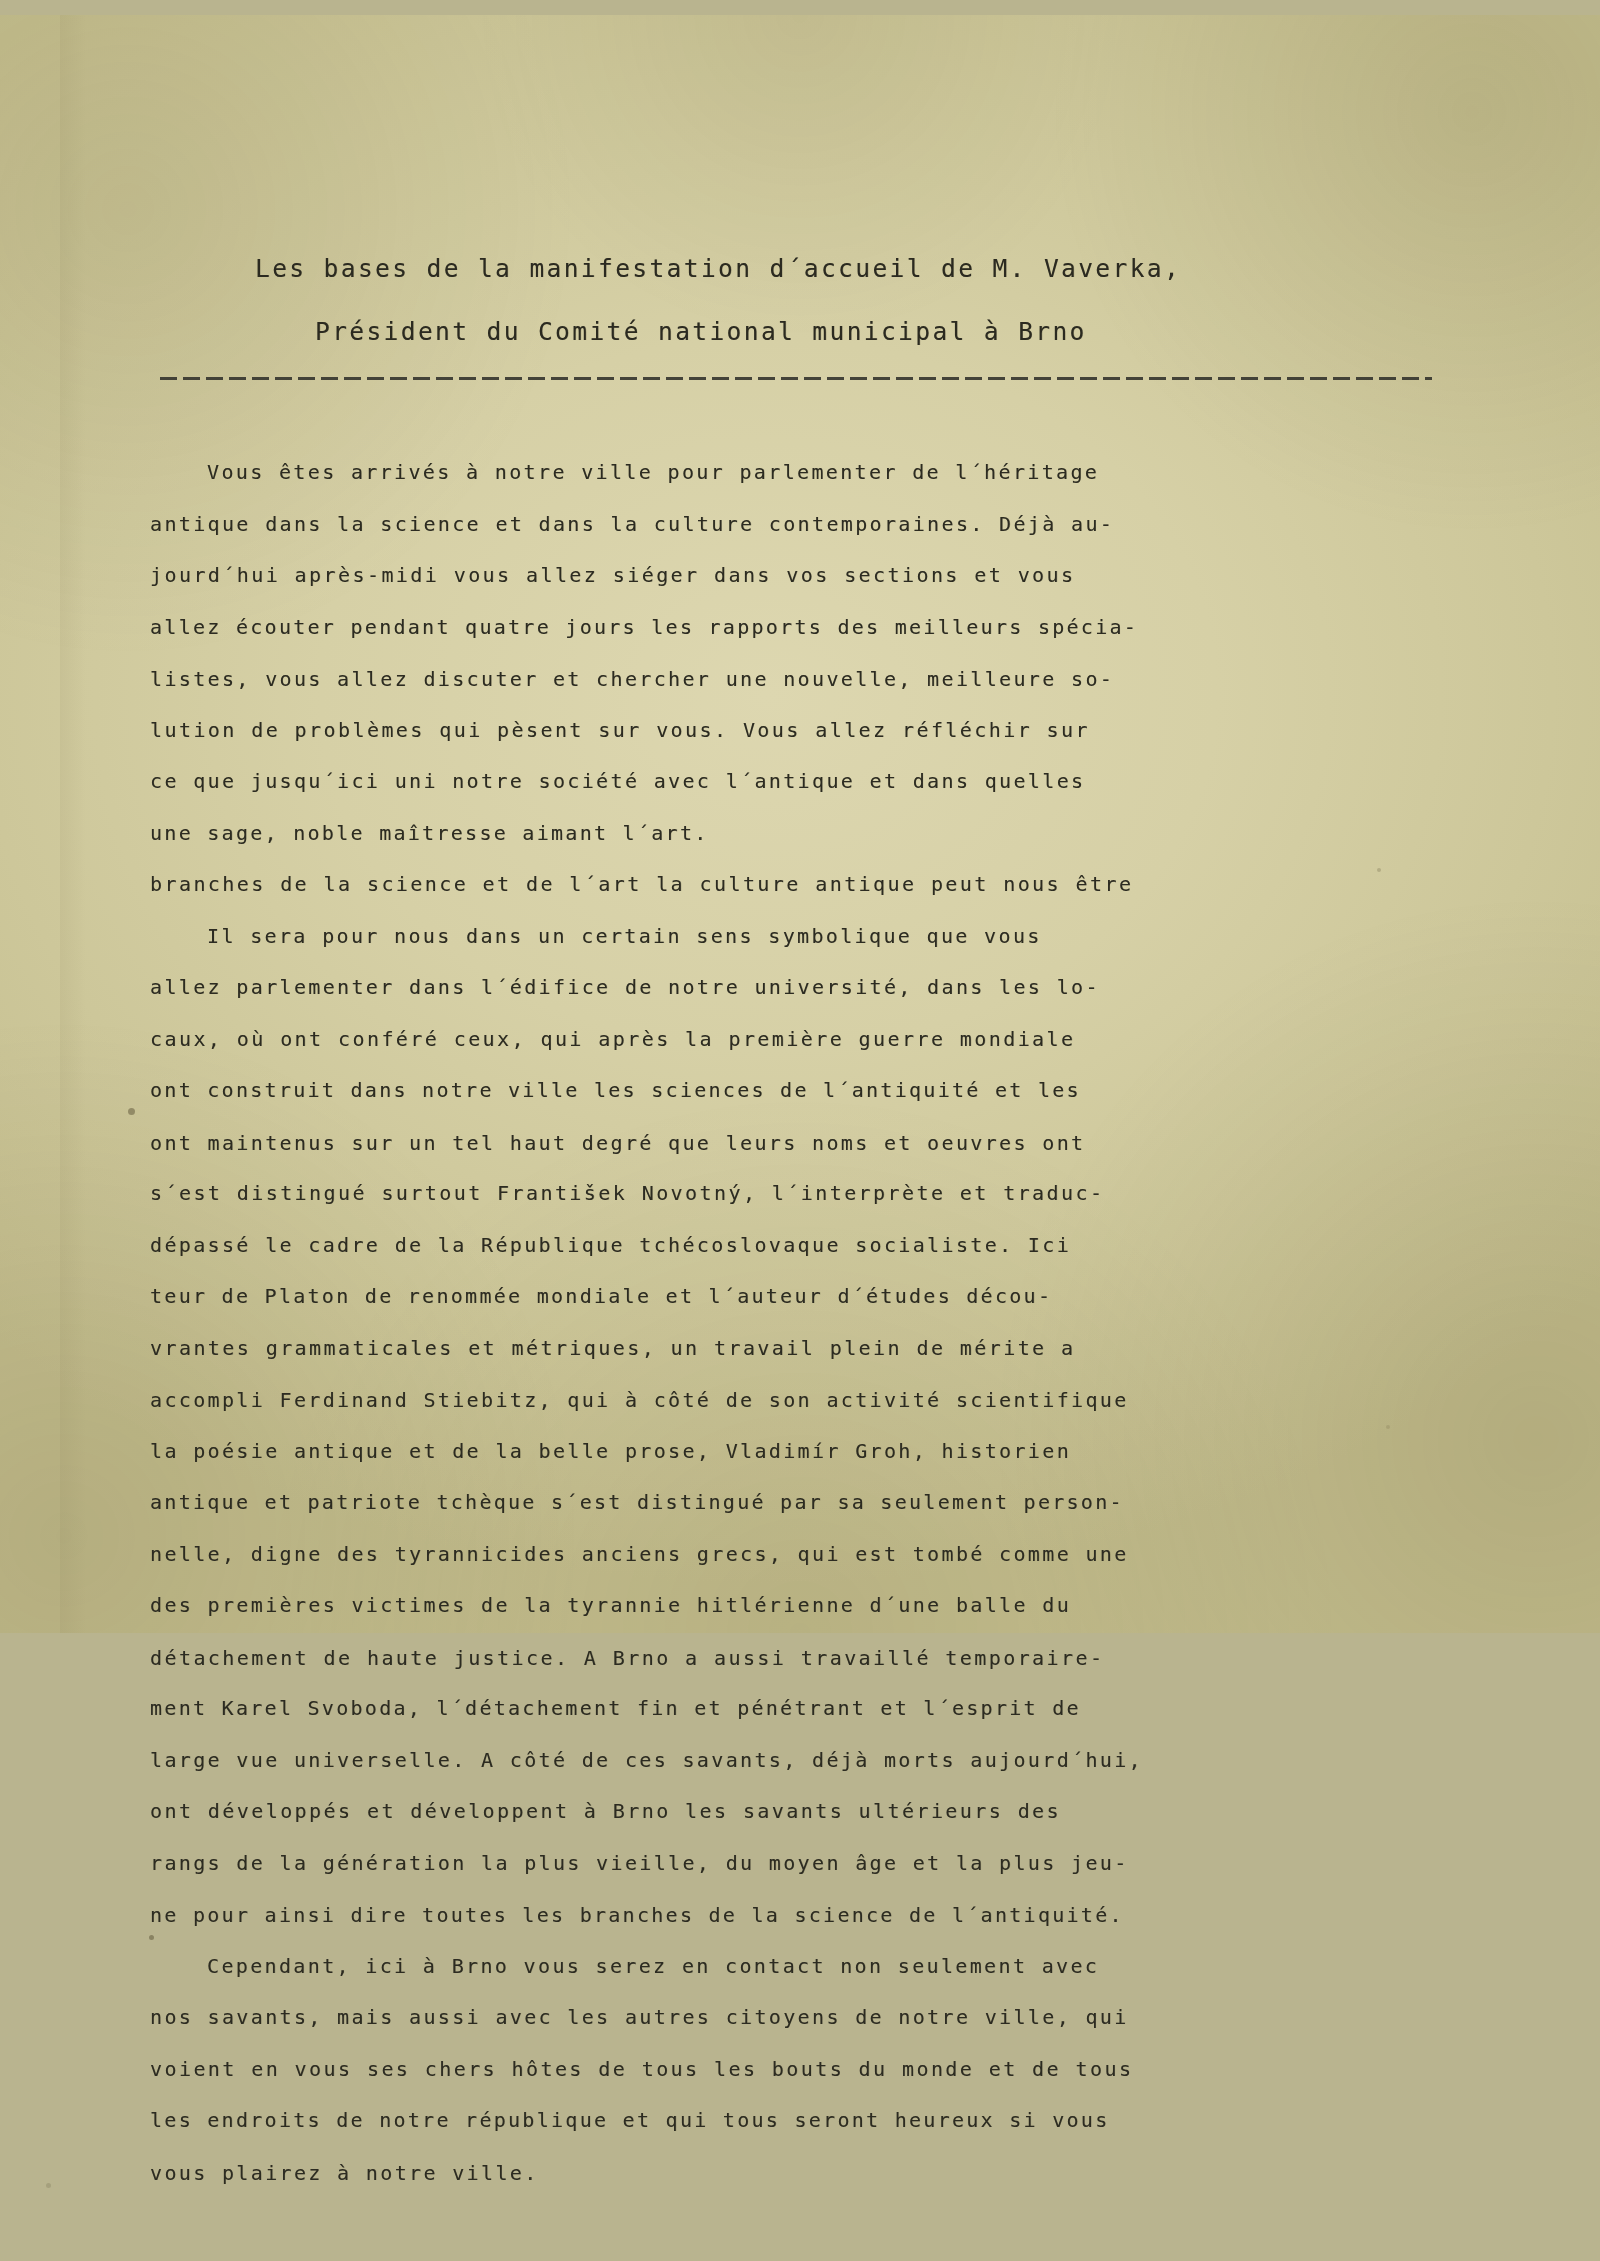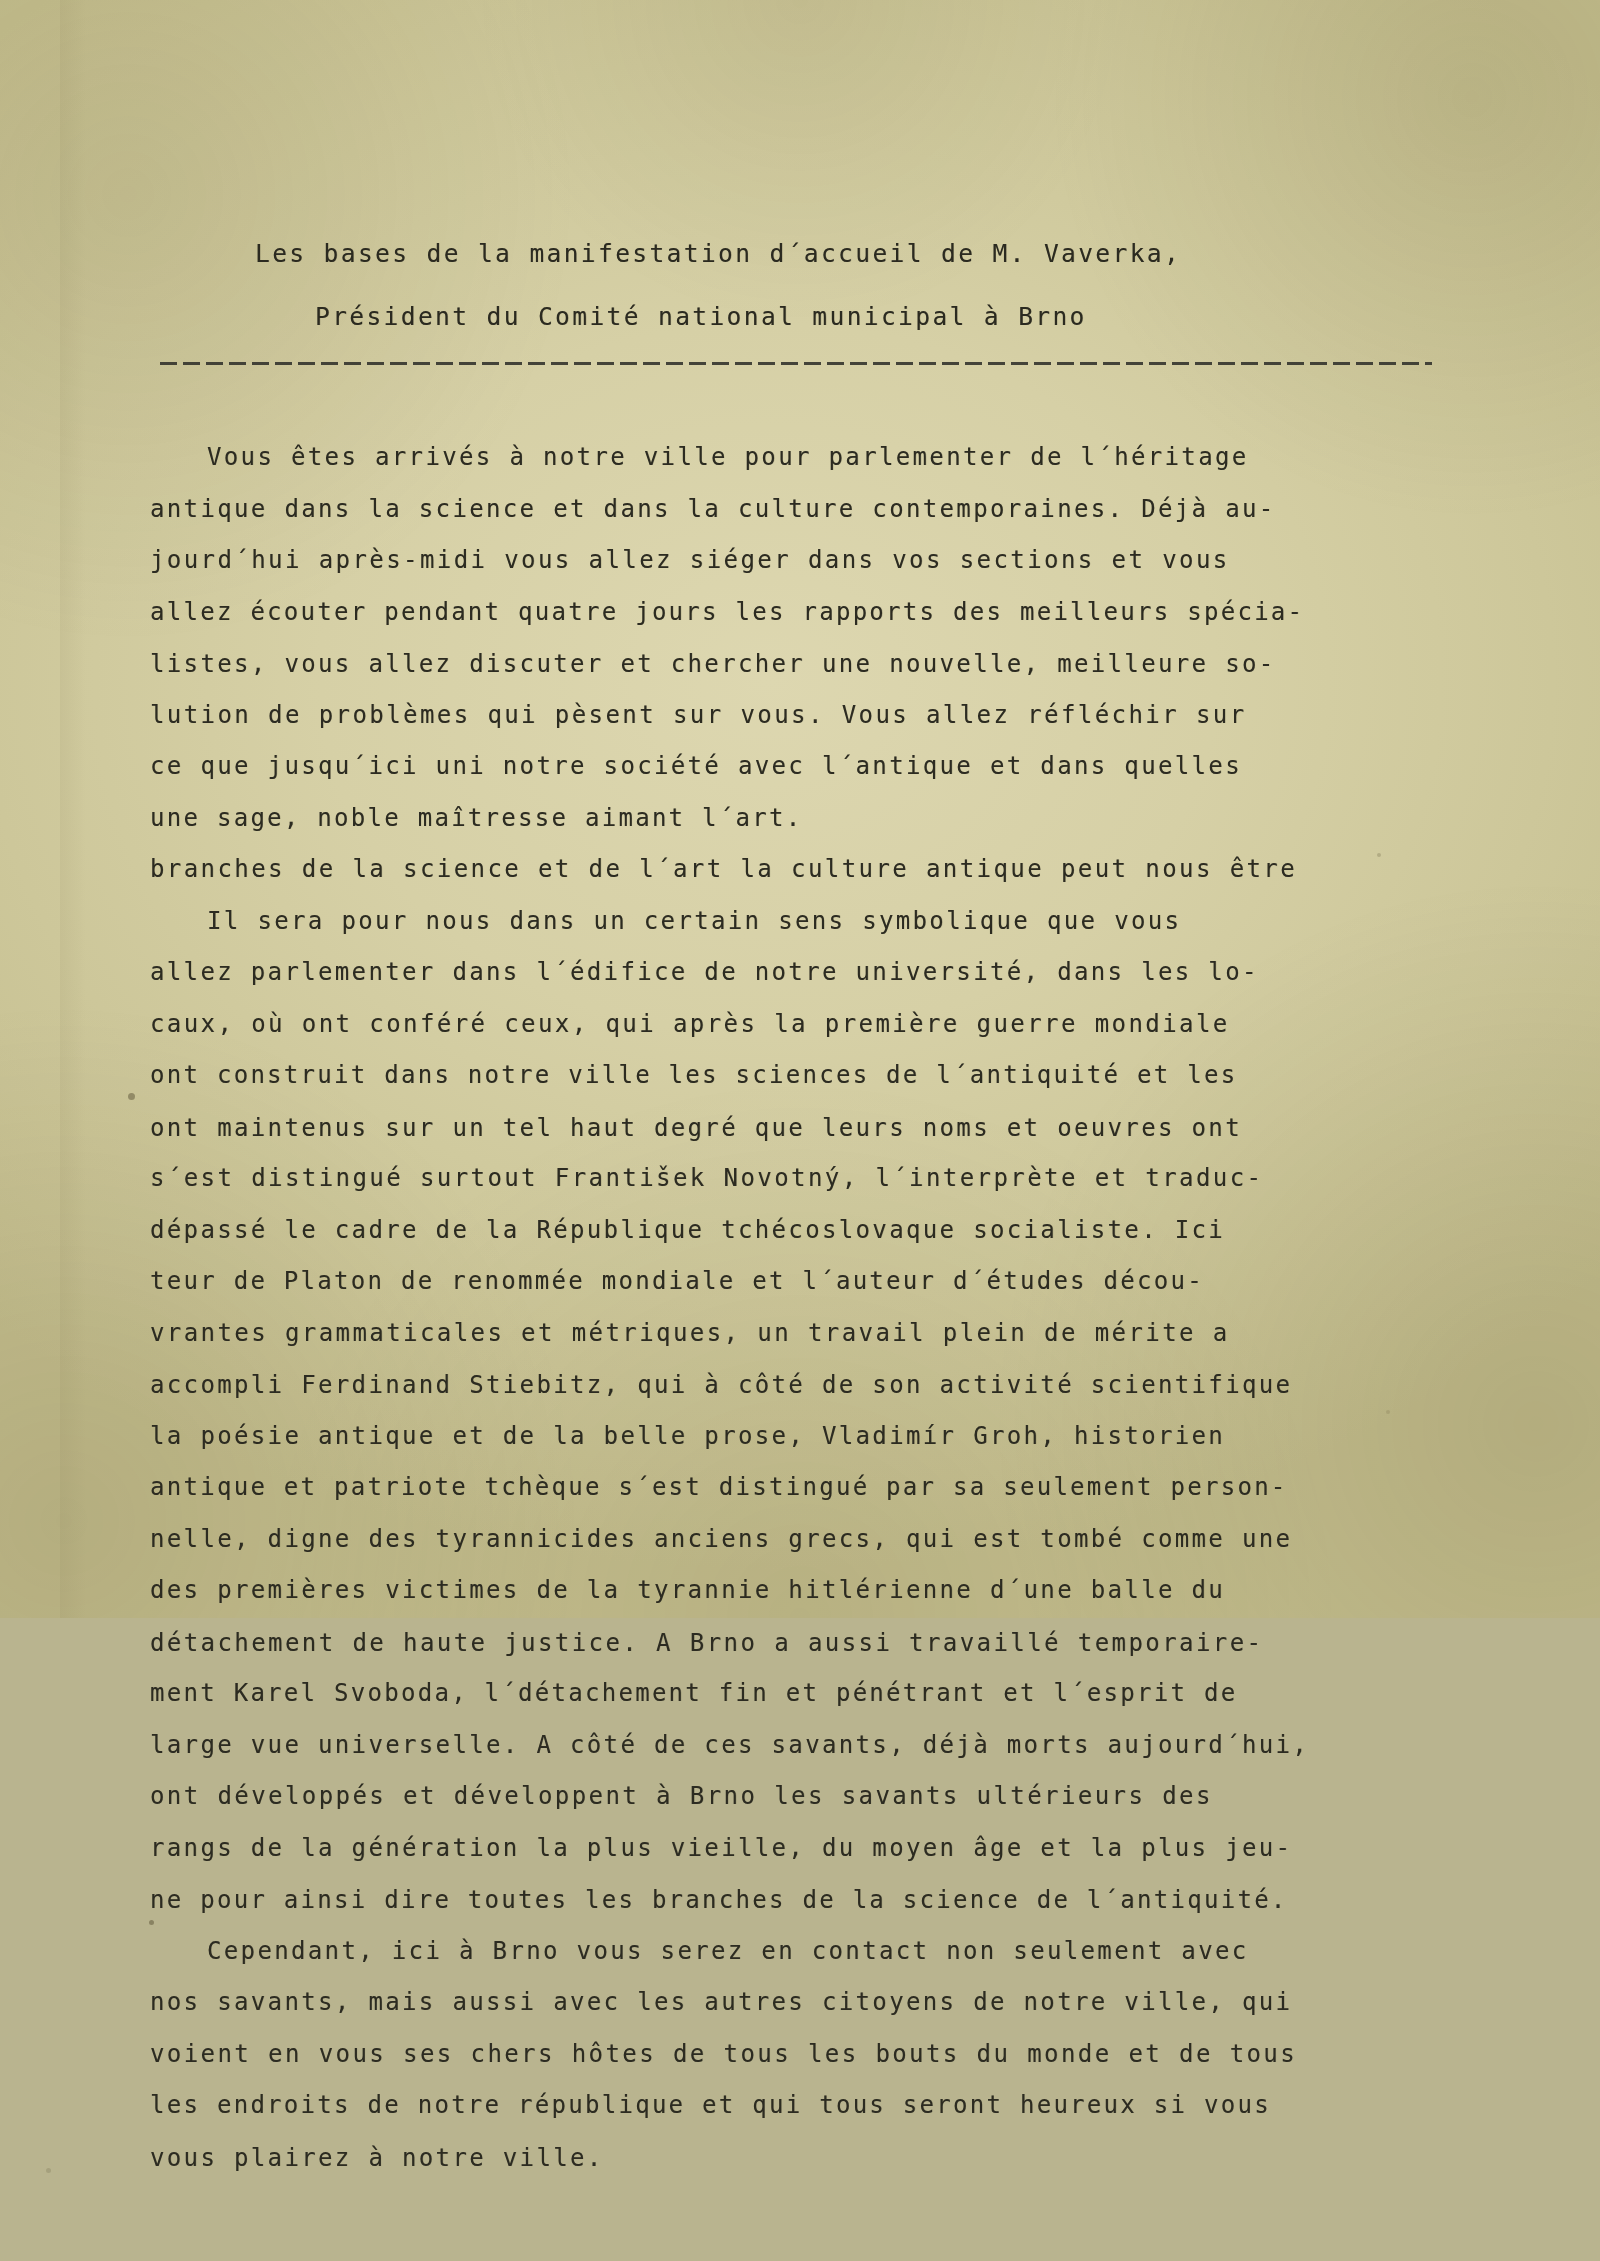--- a/index.html
+++ b/index.html
@@ -13,20 +13,21 @@
     overflow: hidden;
     font-family: "DejaVu Sans Mono", monospace;
   }
   #page {
     position: relative;
     width: 1600px;
     height: 1618px;
     background:
       radial-gradient(ellipse 70% 55% at 48% 42%, #ddd7b0 0%, #d6d0a6 40%, #cdc79a 70%, #c3bd8d 100%);
     box-sizing: border-box;
+    margin-top: 15px;
   }
   
   #page::before {
     content: "";
     position: absolute;
     inset: 0;
     pointer-events: none;
     background:
       radial-gradient(circle at 8% 12%, rgba(120,110,70,0.10) 0%, rgba(120,110,70,0) 22%),
       radial-gradient(circle at 92% 6%, rgba(120,110,70,0.12) 0%, rgba(120,110,70,0) 20%),
@@ -88,21 +89,21 @@
     position: absolute;
     left: 150px;
     top: 432px;
     width: 1340px;
   }
   .para {
     margin: 0 0 0 0;
   }
   .line {
     color: #2c2b21;
-    font-size: 24px;
+    font-size: 20px;
     letter-spacing: 2.35px;
     line-height: 51.5px;
     white-space: pre;
     text-shadow: 0.35px 0.35px 0 rgba(60,58,40,0.3);
   }
   .line.indent { padding-left: 57px; }
 
   
   .line:nth-child(3n)  { letter-spacing: 2.42px; }
   .line:nth-child(4n)  { letter-spacing: 2.28px; }

